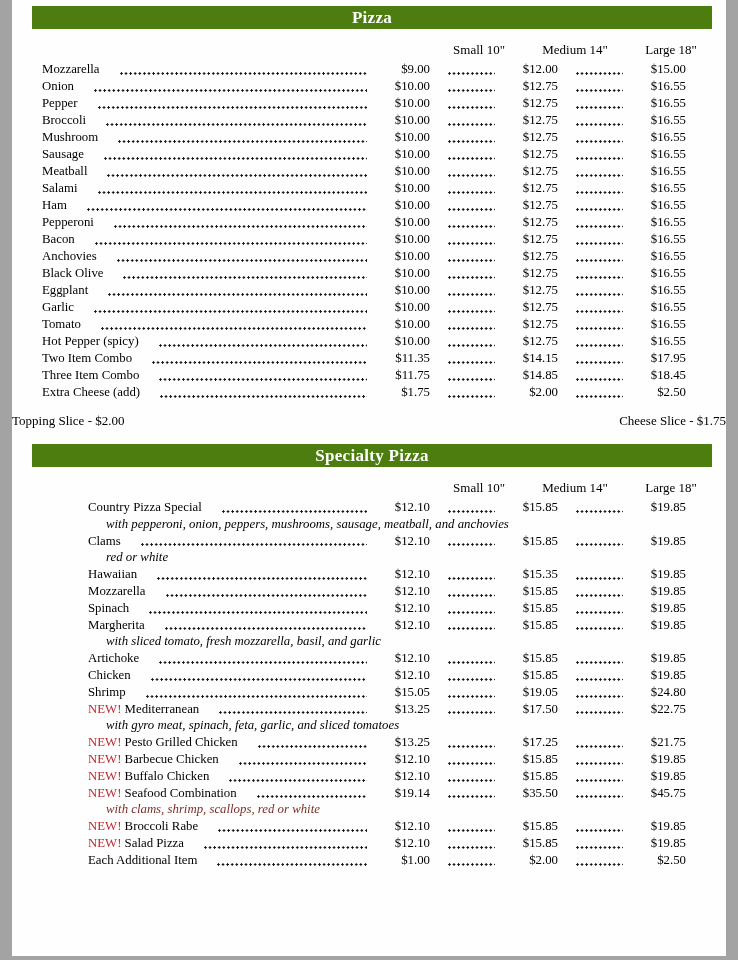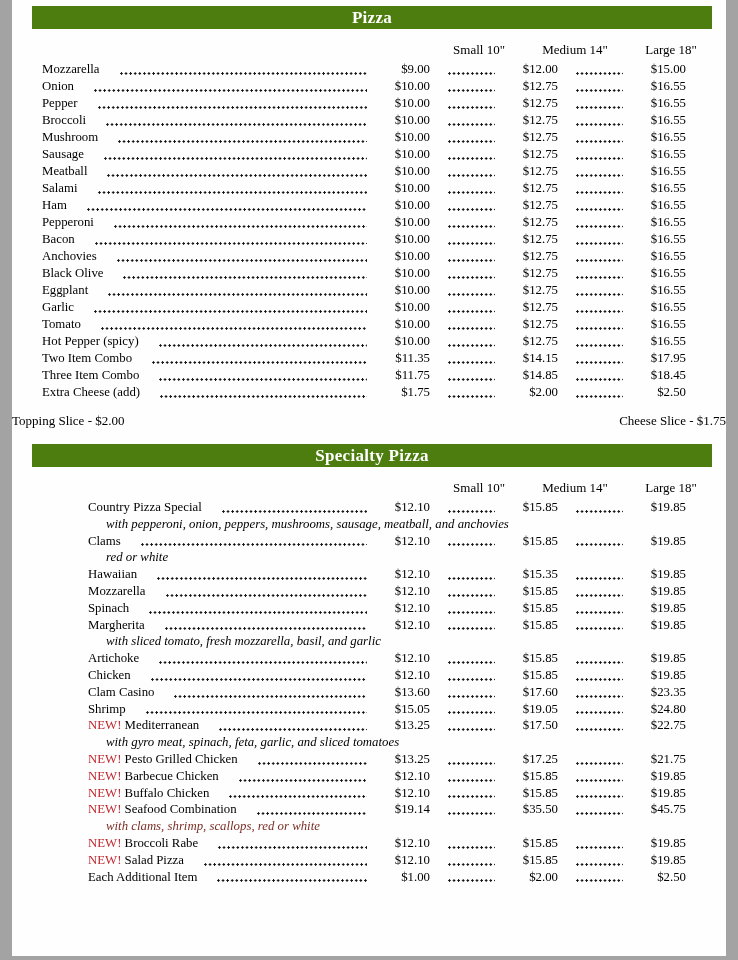--- a/index.html
+++ b/index.html
@@ -411,29 +411,20 @@
   <div class="grid-row menu-row">
     <span class="name-cell"><span>Chicken</span></span>
     <span class="leader"></span>
     <span class="price">$12.10</span>
     <span class="leader"></span>
     <span class="price">$15.85</span>
     <span class="leader"></span>
     <span class="price">$19.85</span>
   </div>
 
-  <div class="grid-row menu-row">
-    <span class="name-cell"><span>Clam Casino</span></span>
-    <span class="leader"></span>
-    <span class="price">$13.60</span>
-    <span class="leader"></span>
-    <span class="price">$17.60</span>
-    <span class="leader"></span>
-    <span class="price">$23.35</span>
-  </div>
 
   <div class="grid-row menu-row">
     <span class="name-cell"><span>Shrimp</span></span>
     <span class="leader"></span>
     <span class="price">$15.05</span>
     <span class="leader"></span>
     <span class="price">$19.05</span>
     <span class="leader"></span>
     <span class="price">$24.80</span>
   </div>

